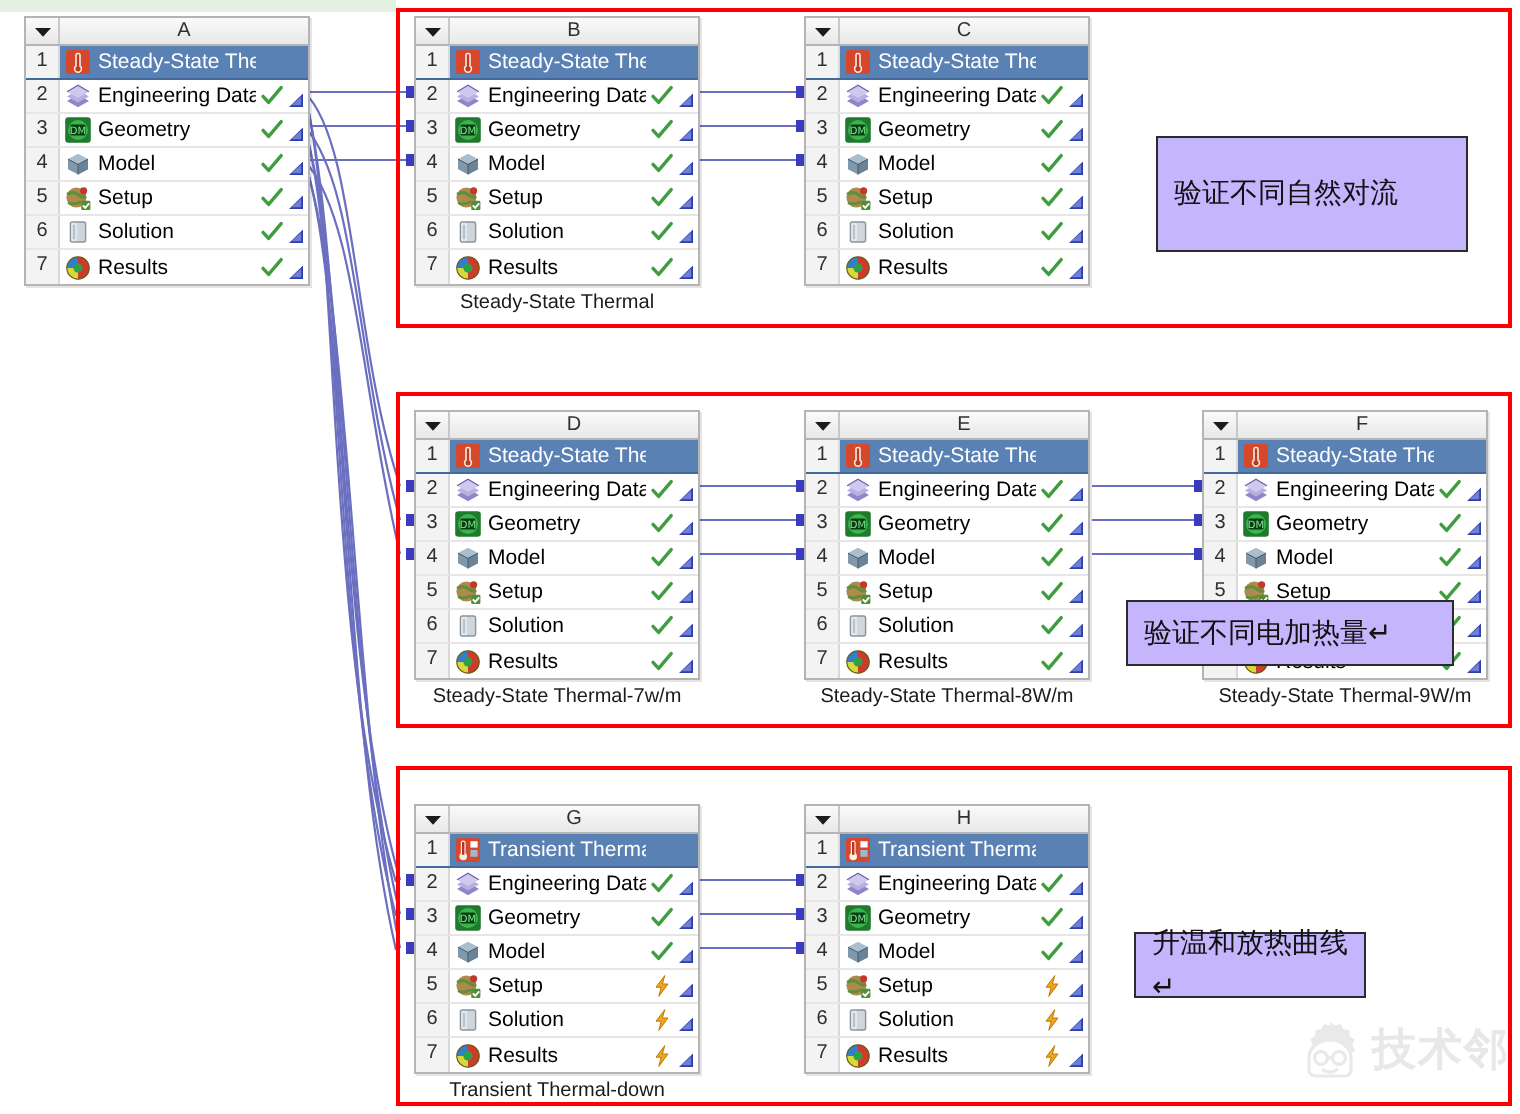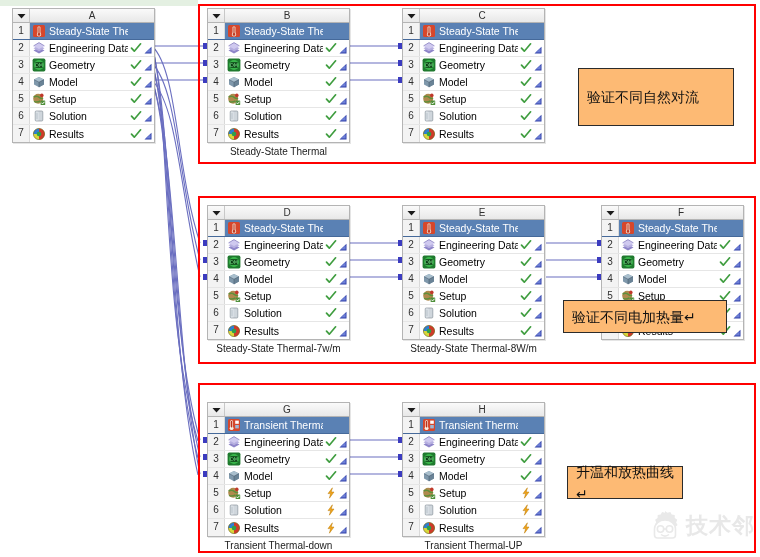--- a/index.html
+++ b/index.html
@@ -123,21 +123,21 @@
     white-space:nowrap;
   }
 
   
   .ico{display:block;}
 
   
   .annot{
     position:absolute;
     border:1px solid #2b2b2b;
-    background:#fdba74;
+    background:#c4b5fd;
     box-sizing:border-box;
     display:flex;
     align-items:center;
     justify-content:flex-start;
     padding:3px 8px;
     font-family:"DejaVu Sans","Liberation Sans",sans-serif;
     font-size:14px;
     color:#111;
     line-height:22px;
   }
@@ -1251,20 +1251,21 @@
               </svg>
             </span>
             <span class="cell-grip">
               <svg class="ico" width="8" height="8" viewBox="0 0 8 8">
                 <path d="M0.5 7.5 L7.5 7.5 L7.5 0.8 z" fill="#2f3fa8"></path>
                 <path d="M1.6 6.6 L6.6 6.6 L6.6 2.2 z" fill="#6d7fd6"></path>
               </svg>
             </span>
           </div>
         </div>
+        <div class="sys-caption">Steady-State Thermal-9W/m</div>
       </div>
       <div class="system" style="left: 207px; top: 402px;">
         <div class="sys-table">
           <div class="sys-header">
             <div class="hdr-arrow">
               <svg class="ico" width="9" height="6" viewBox="0 0 9 6">
                 <path d="M0.5 1 L8.5 1 L4.5 5.4 z" fill="#1b1b1b"></path>
               </svg>
             </div>
             <div class="hdr-letter">G</div>
@@ -1592,21 +1593,20 @@
               </svg>
             </span>
             <span class="cell-grip">
               <svg class="ico" width="8" height="8" viewBox="0 0 8 8">
                 <path d="M0.5 7.5 L7.5 7.5 L7.5 0.8 z" fill="#2f3fa8"></path>
                 <path d="M1.6 6.6 L6.6 6.6 L6.6 2.2 z" fill="#6d7fd6"></path>
               </svg>
             </span>
           </div>
         </div>
-        <div class="sys-caption">Transient Thermal-UP</div>
       </div>
     </div>
 
   <div id="annotations">
       <div class="annot" style="left: 578px; top: 68px; width: 156px; height: 58px;">
         <div>
           <span>验证不同自然对流</span>
         </div>
       </div>
       <div class="annot" style="left: 563px; top: 300px; width: 164px; height: 33px;">

